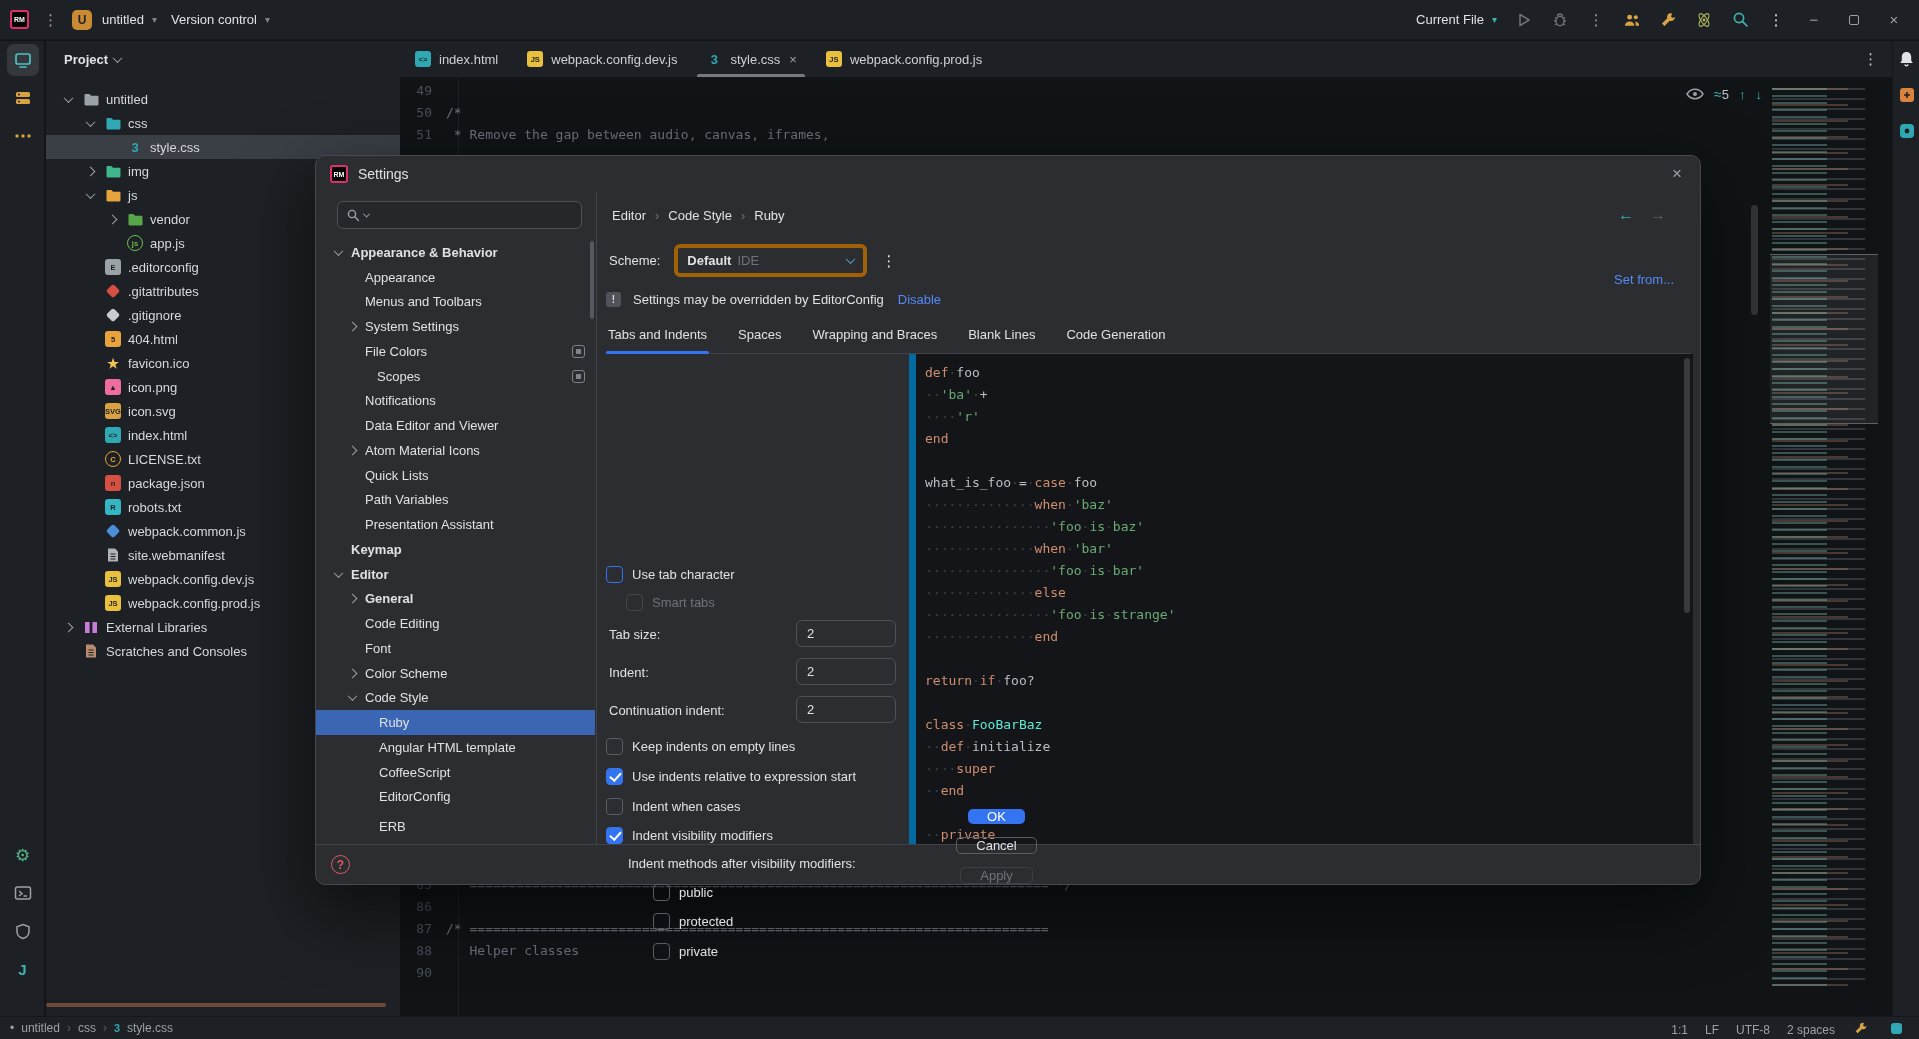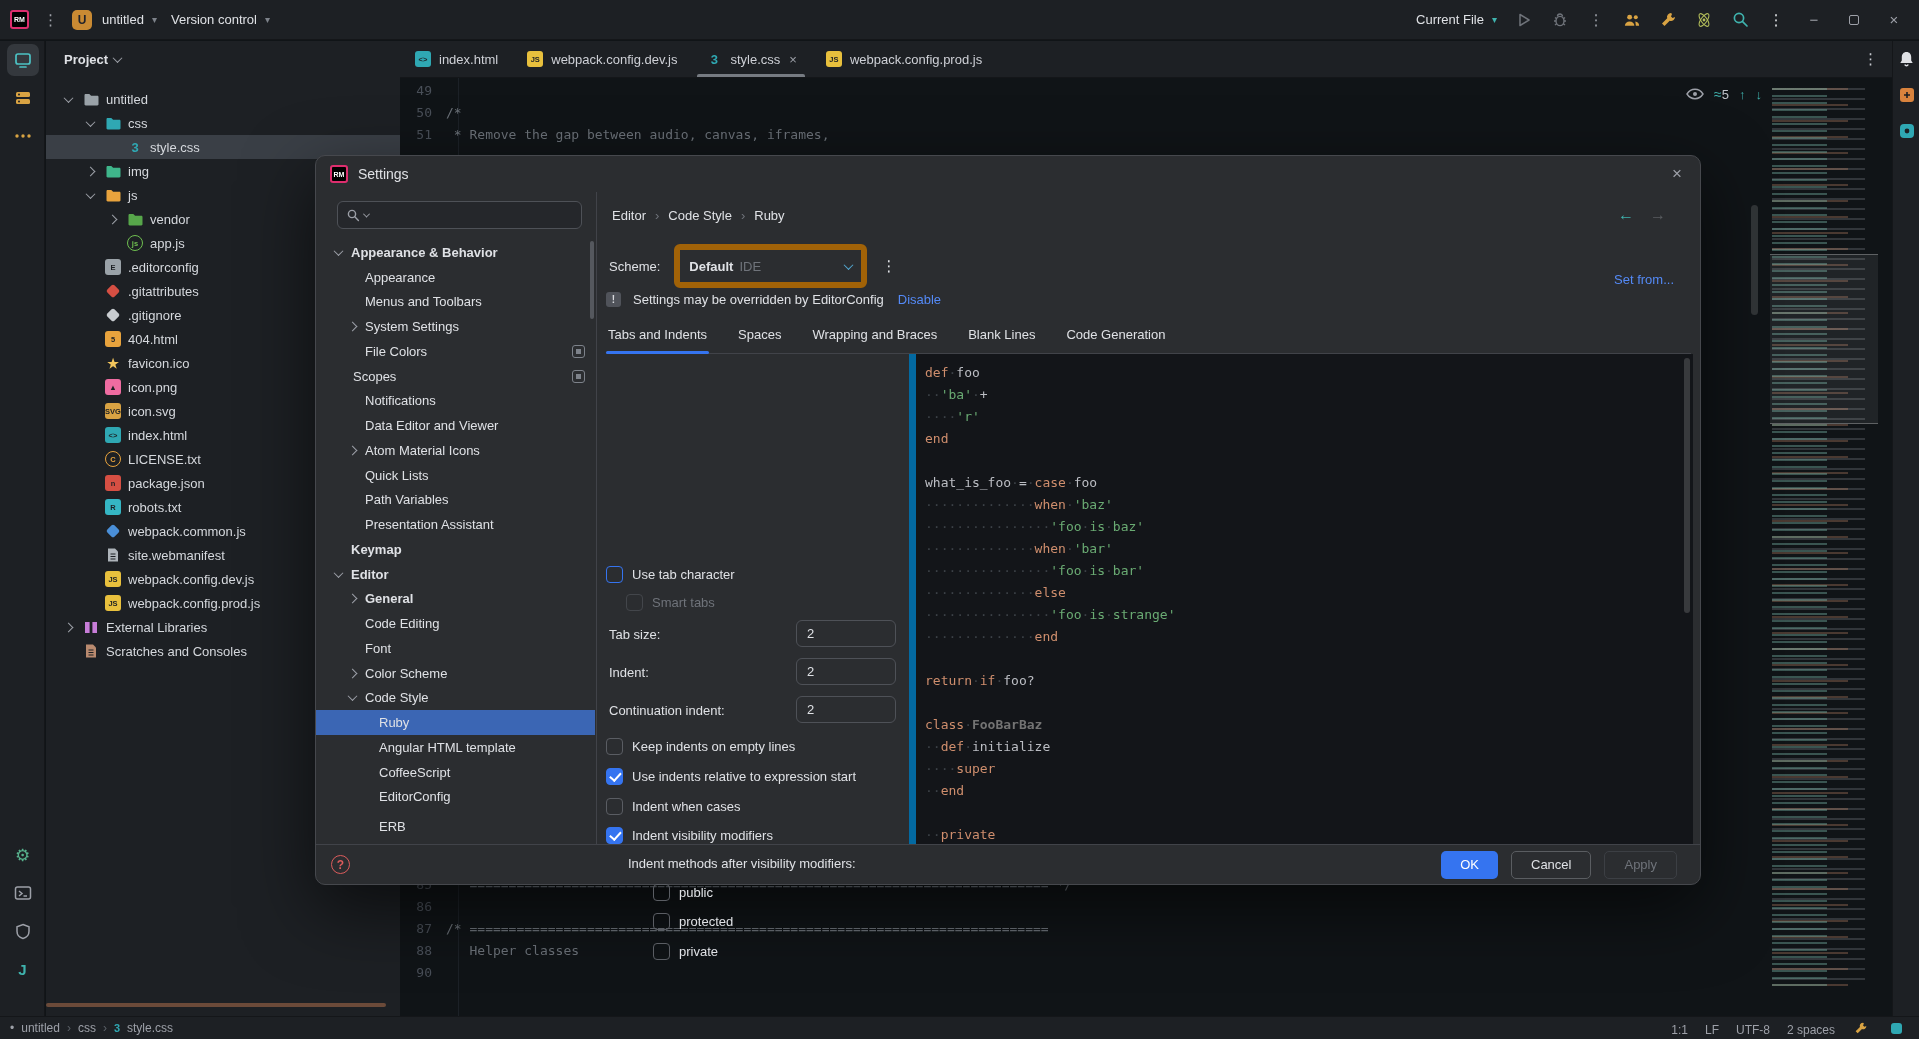--- a/index.html
+++ b/index.html
@@ -113,21 +113,21 @@
   .srow .badge { margin-left:auto; width:13px; height:13px; border:1.3px solid #7d828a; border-radius:3px;
     position:relative; }
   .srow .badge::after { content:""; position:absolute; left:3px; top:3px; right:3px; bottom:3px; background:#7d828a;}
   .stree-scroll { position:absolute; left:274px; top:85px; width:4px; height:78px; background:#55585e; border-radius:2px;}
 
   .crumbs { position:absolute; left:296px; top:52px; display:flex; gap:9px; align-items:center; font-size:13px;}
   .crumbs .sep { color:#6f737a; }
   .histarrows { position:absolute; right:34px; top:50px; display:flex; gap:16px; font-size:16px; }
   .histarrows .back { color:#3fb3ae; } .histarrows .fwd { color:#5a5d61; }
   .schemerow { position:absolute; left:293px; top:88px; display:flex; align-items:center; gap:14px; }
-  .dropdown { width:193px; height:44px; border:6px solid #a16207; border-radius:6px; background:#2b2d30;
+  .dropdown { width:193px; height:33px; border:4px solid #a16207; border-radius:6px; background:#2b2d30;
     display:flex; align-items:center; padding:0 9px; gap:6px; }
   .dropdown .val { font-weight:bold; }
   .dropdown .sub { color:#6f737a; }
   .dropdown .dchev { margin-left:auto; width:7px; height:7px; border-right:1.6px solid #53a7d1;
     border-bottom:1.6px solid #53a7d1; transform:rotate(45deg) translate(-1px,-1px); }
   .kebab { color:#dfe1e5; font-size:15px; }
   .setfrom { position:absolute; right:26px; top:116px; color:#548af7; }
   .notice { position:absolute; left:290px; top:136px; display:flex; align-items:center; gap:12px; }
   .notice .nicon { width:15px; height:15px; border-radius:3px; background:#50535a; color:#d8dade;
     font-size:10px; font-weight:bold; display:flex; align-items:center; justify-content:center; }
@@ -150,26 +150,26 @@
   .frow.dis { color:#6f737a; }
   .numfield { position:absolute; width:100px; height:27px; border:1px solid #4e5157; border-radius:6px;
     background:#2b2d30; color:#dfe1e5; display:flex; align-items:center; padding-left:10px; }
   .flabel { position:absolute; height:24px; display:flex; align-items:center; }
 
   .preview { position:absolute; left:593px; top:198px; width:784px; bottom:40px; background:#131519;
     border-left:7px solid #0369a1; overflow:hidden; padding:7px 0 0 9px; }
   .pline { height:22px; display:flex; white-space:pre; font-family:"DejaVu Sans Mono", monospace; font-size:13px;
     align-items:center; }
   .tok-k { color:#cf8e6d; } .tok-t { color:#6aab73; } .tok-i { color:#bcbec4; }
-  .tok-o { color:#bcbec4; } .tok-w { color:#3c4147; } .tok-c { color:#737373; font-weight:bold; }
+  .tok-o { color:#bcbec4; } .tok-w { color:#3c4147; } .tok-c { color:#5eead4; font-weight:normal; }
   .pv-scroll { position:absolute; right:3px; top:4px; width:6px; height:255px; background:rgba(255,255,255,.16);
     border-radius:3px; }
 
   .dlg-foot { position:absolute; left:0; bottom:0; width:100%; height:40px; border-top:1px solid #414349;
-    display:flex; align-items:center; justify-content:flex-end; gap:13px; padding-right:23px; }
+    display:flex; align-items:center; justify-content:flex-end; gap:13px; padding-right:23px;flex-direction:column; }
   .btn { height:28px; padding:0 19px; border-radius:5px; display:flex; align-items:center; font-size:13px; }
   .btn.primary { background:#3574f0; color:#fff; }
   .btn.ghost { border:1px solid #5a5d61; color:#dfe1e5; }
   .btn.disabled { border:1px solid #3c3f44; color:#6f737a; }
   .help { position:absolute; left:15px; bottom:10px; width:19px; height:19px; border:1.6px solid #db5c5c;
     border-radius:50%; color:#db5c5c; font-size:12px; font-weight:bold; display:flex; align-items:center;
     justify-content:center; }
   svg { display:block; }
 </style>
 </head>
@@ -669,21 +669,21 @@
           <span class="chevslot">
             <span class="chev r"></span>
           </span>
           <span>System Settings</span>
         </div>
         <div class="srow" style="padding-left: 28px;">
           <span class="chevslot"></span>
           <span>File Colors</span>
           <span class="badge"></span>
         </div>
-        <div class="srow" style="padding-left: 16px;">
+        <div class="srow" style="padding-left: 28px; margin-left: 12px;">
           <span class="chevslot"></span>
           <span>Scopes</span>
           <span class="badge"></span>
         </div>
         <div class="srow" style="padding-left: 28px;">
           <span class="chevslot"></span>
           <span>Notifications</span>
         </div>
         <div class="srow" style="padding-left: 28px;">
           <span class="chevslot"></span>

